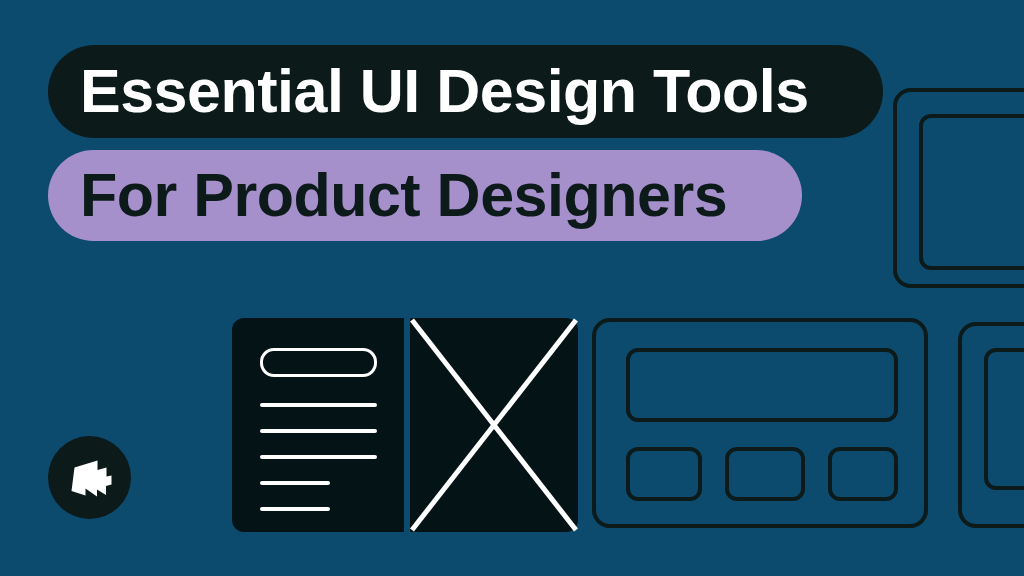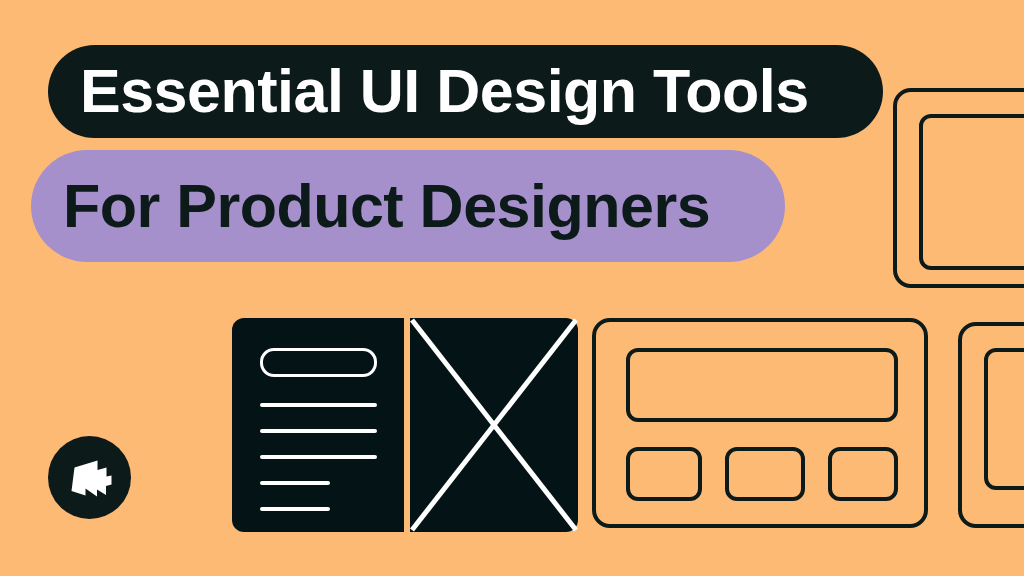--- a/index.html
+++ b/index.html
@@ -7,21 +7,21 @@
     padding: 0;
     background: #ffffff;
   }
   body {
     font-family: "Liberation Sans", sans-serif;
   }
   #canvas {
     position: relative;
     width: 1024px;
     height: 576px;
-    background: #fdba74;
+    background: #0c4a6e;
     overflow: hidden;
   }
 
   
   .pill {
     position: absolute;
     display: flex;
     align-items: center;
     box-sizing: border-box;
     border-radius: 999px;
@@ -29,24 +29,24 @@
   }
   #pill-dark {
     left: 48px;
     top: 45px;
     width: 835px;
     height: 93px;
     background: #0C1A1A;
     padding-left: 32px;
   }
   #pill-purple {
-    left: 31px;
+    left: 48px;
     top: 150px;
     width: 754px;
-    height: 112px;
+    height: 91px;
     background: #A590CC;
     padding-left: 32px;
   }
   .pill-text {
     font-size: 61px;
     font-weight: 700;
     letter-spacing: -0.5px;
     line-height: 1;
   }
   #title-line1 { color: #ffffff; }

